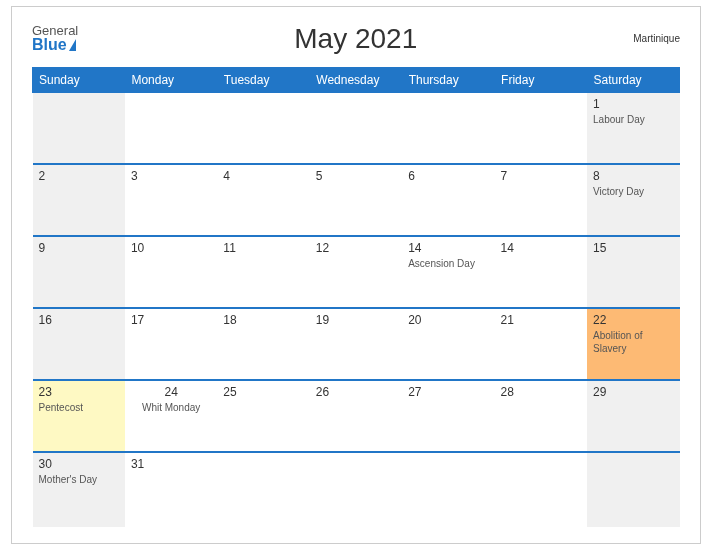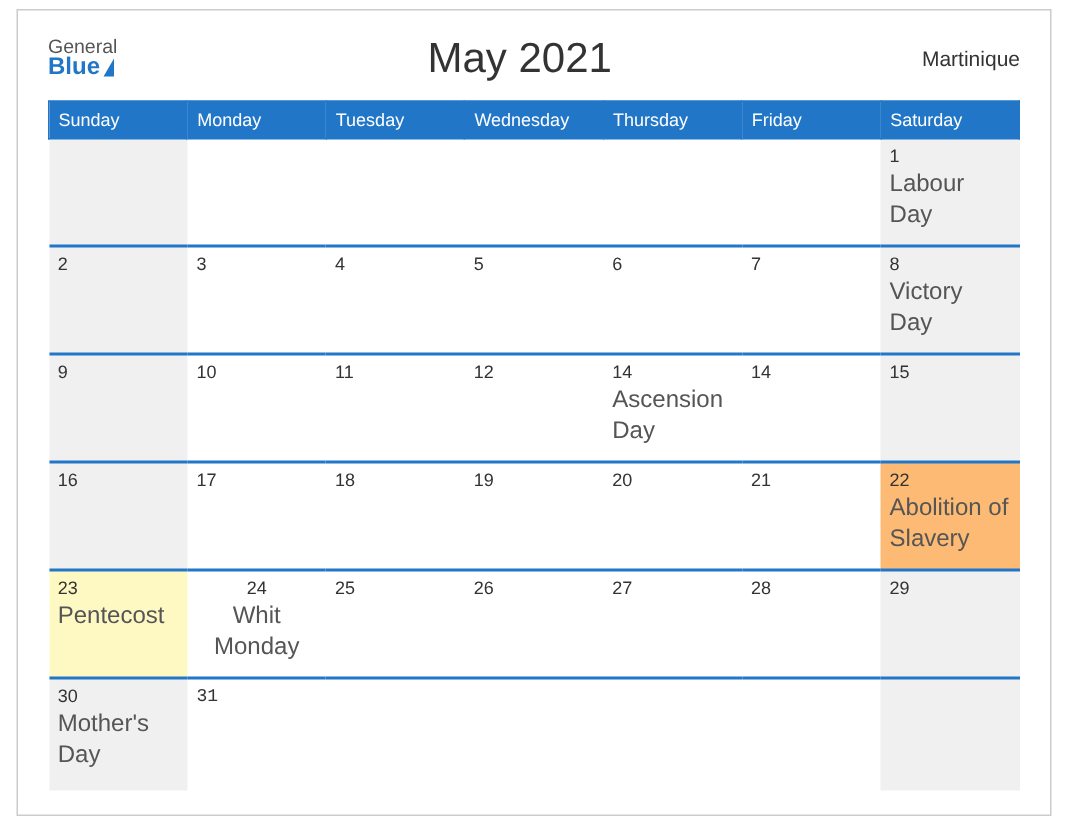--- a/index.html
+++ b/index.html
@@ -48,21 +48,21 @@
       margin-left: 2px;
       vertical-align: middle;
     }
     .title {
       font-size: 28px;
       color: #333;
       font-weight: normal;
       text-align: center;
     }
     .region {
-      font-size: 14px;
+      font-size: 10px;
       color: #333;
       text-align: right;
     }
     .calendar-grid {
       width: 100%;
       border-collapse: collapse;
     }
     .calendar-grid th {
       background: #2176c7;
       color: #fff;
@@ -85,21 +85,21 @@
     .calendar-grid tr:last-child td {
       height: 75px;
     }
     .day-number {
       font-size: 12px;
       color: #333;
       display: block;
       margin-bottom: 2px;
     }
     .holiday {
-      font-size: 16px;
+      font-size: 10px;
       color: #555;
       display: block;
       line-height: 1.3;
     }
   </style>
 </head>
 <body>
 
 <div class="calendar-container">
   <div class="header">
@@ -234,21 +234,21 @@
           </td>
           <td style="background: rgb(240, 240, 240); border-top: 2px solid rgb(33, 118, 199);">
             <span class="day-number">29</span>
           </td>
         </tr>
         <tr>
           <td style="background: rgb(240, 240, 240); border-top: 2px solid rgb(33, 118, 199);">
             <span class="day-number">30</span>
             <span class="holiday">Mother's Day</span>
           </td>
-          <td style="border-top: 2px solid rgb(33, 118, 199); font-family: Liberation Mono, monospace;">
+          <td style="border-top: 2px solid rgb(33, 118, 199);">
             <span class="day-number">31</span>
           </td>
           <td style="border-top: 2px solid rgb(33, 118, 199);"></td>
           <td style="border-top: 2px solid rgb(33, 118, 199);"></td>
           <td style="border-top: 2px solid rgb(33, 118, 199);"></td>
           <td style="border-top: 2px solid rgb(33, 118, 199);"></td>
           <td style="background: rgb(240, 240, 240); border-top: 2px solid rgb(33, 118, 199);"></td>
         </tr>
       </tbody>
   </table>

